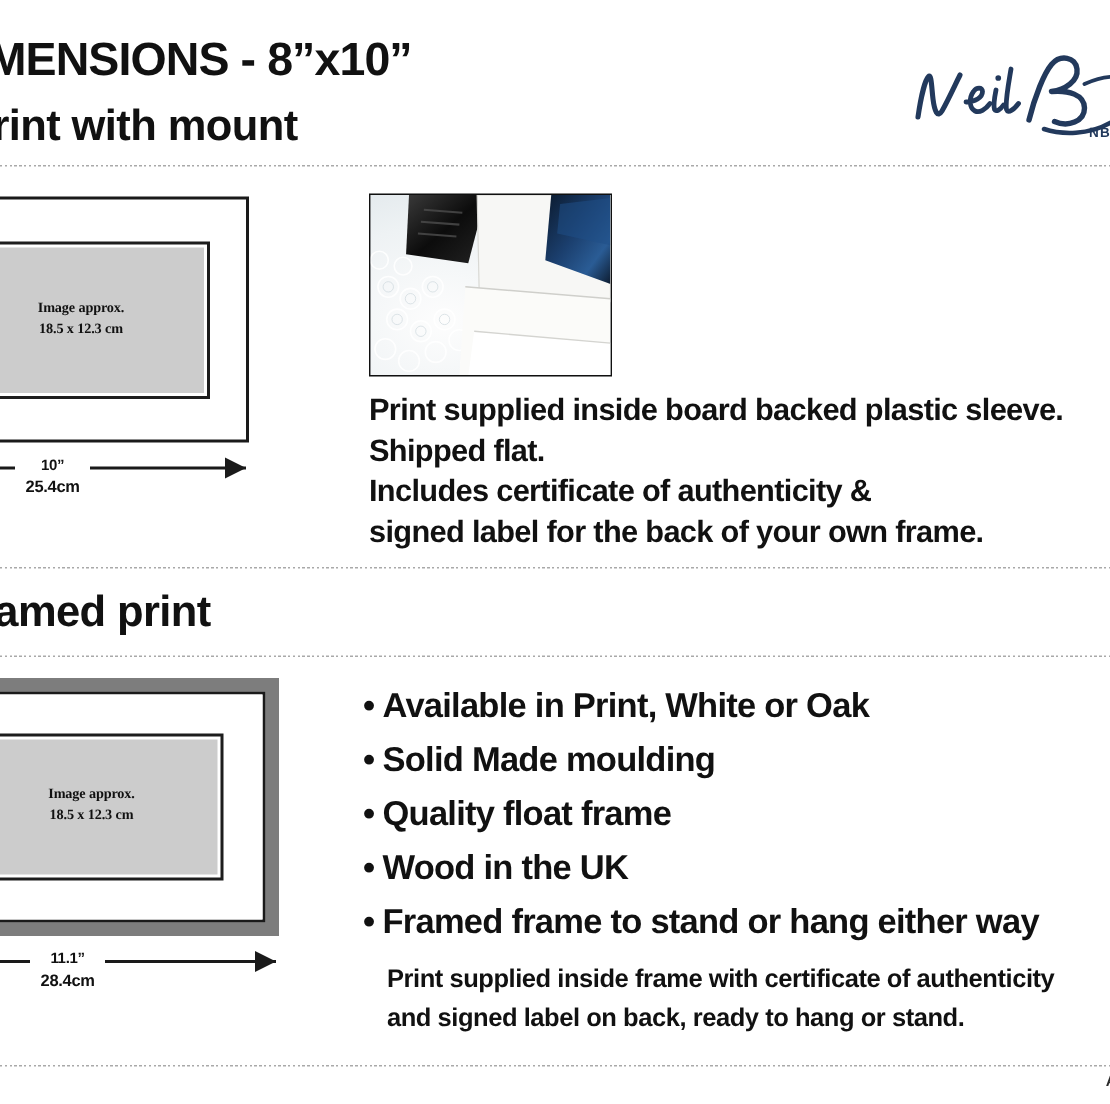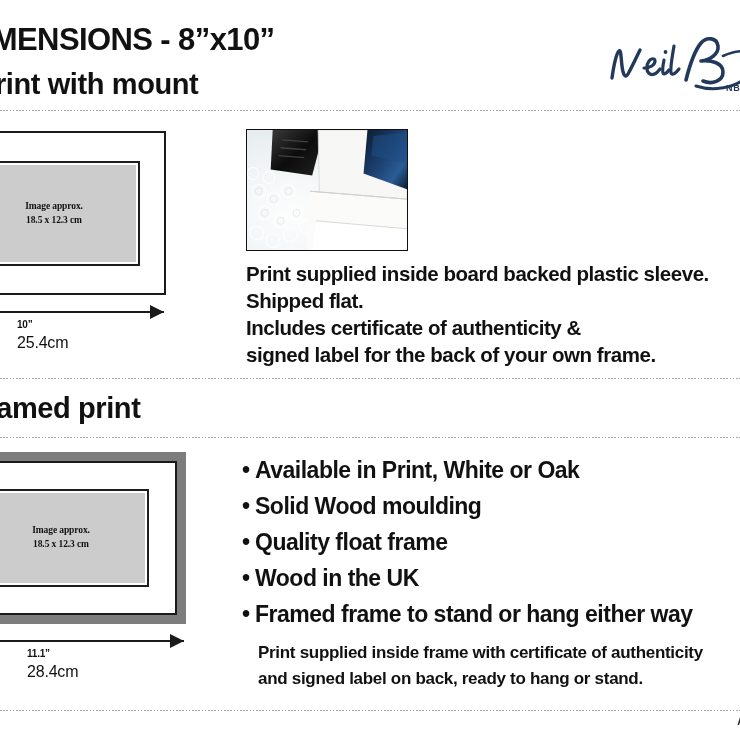--- a/index.html
+++ b/index.html
@@ -168,36 +168,36 @@
     position: absolute;
     top: 2px;
     width: 0;
     height: 0;
     border-top: 7px solid transparent;
     border-bottom: 7px solid transparent;
     border-left: 14px solid #1a1a1a;
   }
   .dim-labels {
     position: absolute;
-    top: 14px;
-    text-align: left;
+    top: 0px;
+    text-align: center;
     background: #ffffff;
     padding: 0 7px;
   }
   .dim-labels .in {
     display: block;
     font-size: 10px;
     font-weight: 700;
     line-height: 1.5;
     letter-spacing: -0.2px;
   }
   .dim-labels .cm {
     display: block;
-    font-size: 16px;
-    font-weight: 400;
+    font-size: 11px;
+    font-weight: 700;
     line-height: 1.35;
     letter-spacing: -0.2px;
   }
 
   .dim-top    { left: -62px; top: 303px;  width: 226px; }
   .dim-bottom { left: -68px; top: 632px;  width: 252px; }
 
   
   .photo {
     position: absolute;
@@ -416,21 +416,21 @@
   <div class="dim-line" style="width:252px;"></div>
   <div class="dim-arrow" style="left:238px;"></div>
   <div class="dim-labels" style="left:88px;">
     <span class="in">11.1”</span>
     <span class="cm">28.4cm</span>
   </div>
 </div>
 
 <ul class="bullet-list">
   <li><span class="dot">•</span><span>Available in Print, White or Oak</span></li>
-  <li><span class="dot">•</span><span>Solid Wood moulding</span></li>
+  <li><span class="dot">•</span><span>Solid Made moulding</span></li>
   <li><span class="dot">•</span><span>Quality float frame</span></li>
   <li><span class="dot">•</span><span>Wood in the UK</span></li>
   <li><span class="dot">•</span><span>Framed frame to stand or hang either way</span></li>
 </ul>
 
 <div class="text-frame">
   <div>Print supplied inside frame with certificate of authenticity</div>
   <div>and signed label on back, ready to hang or stand.</div>
 </div>
 

